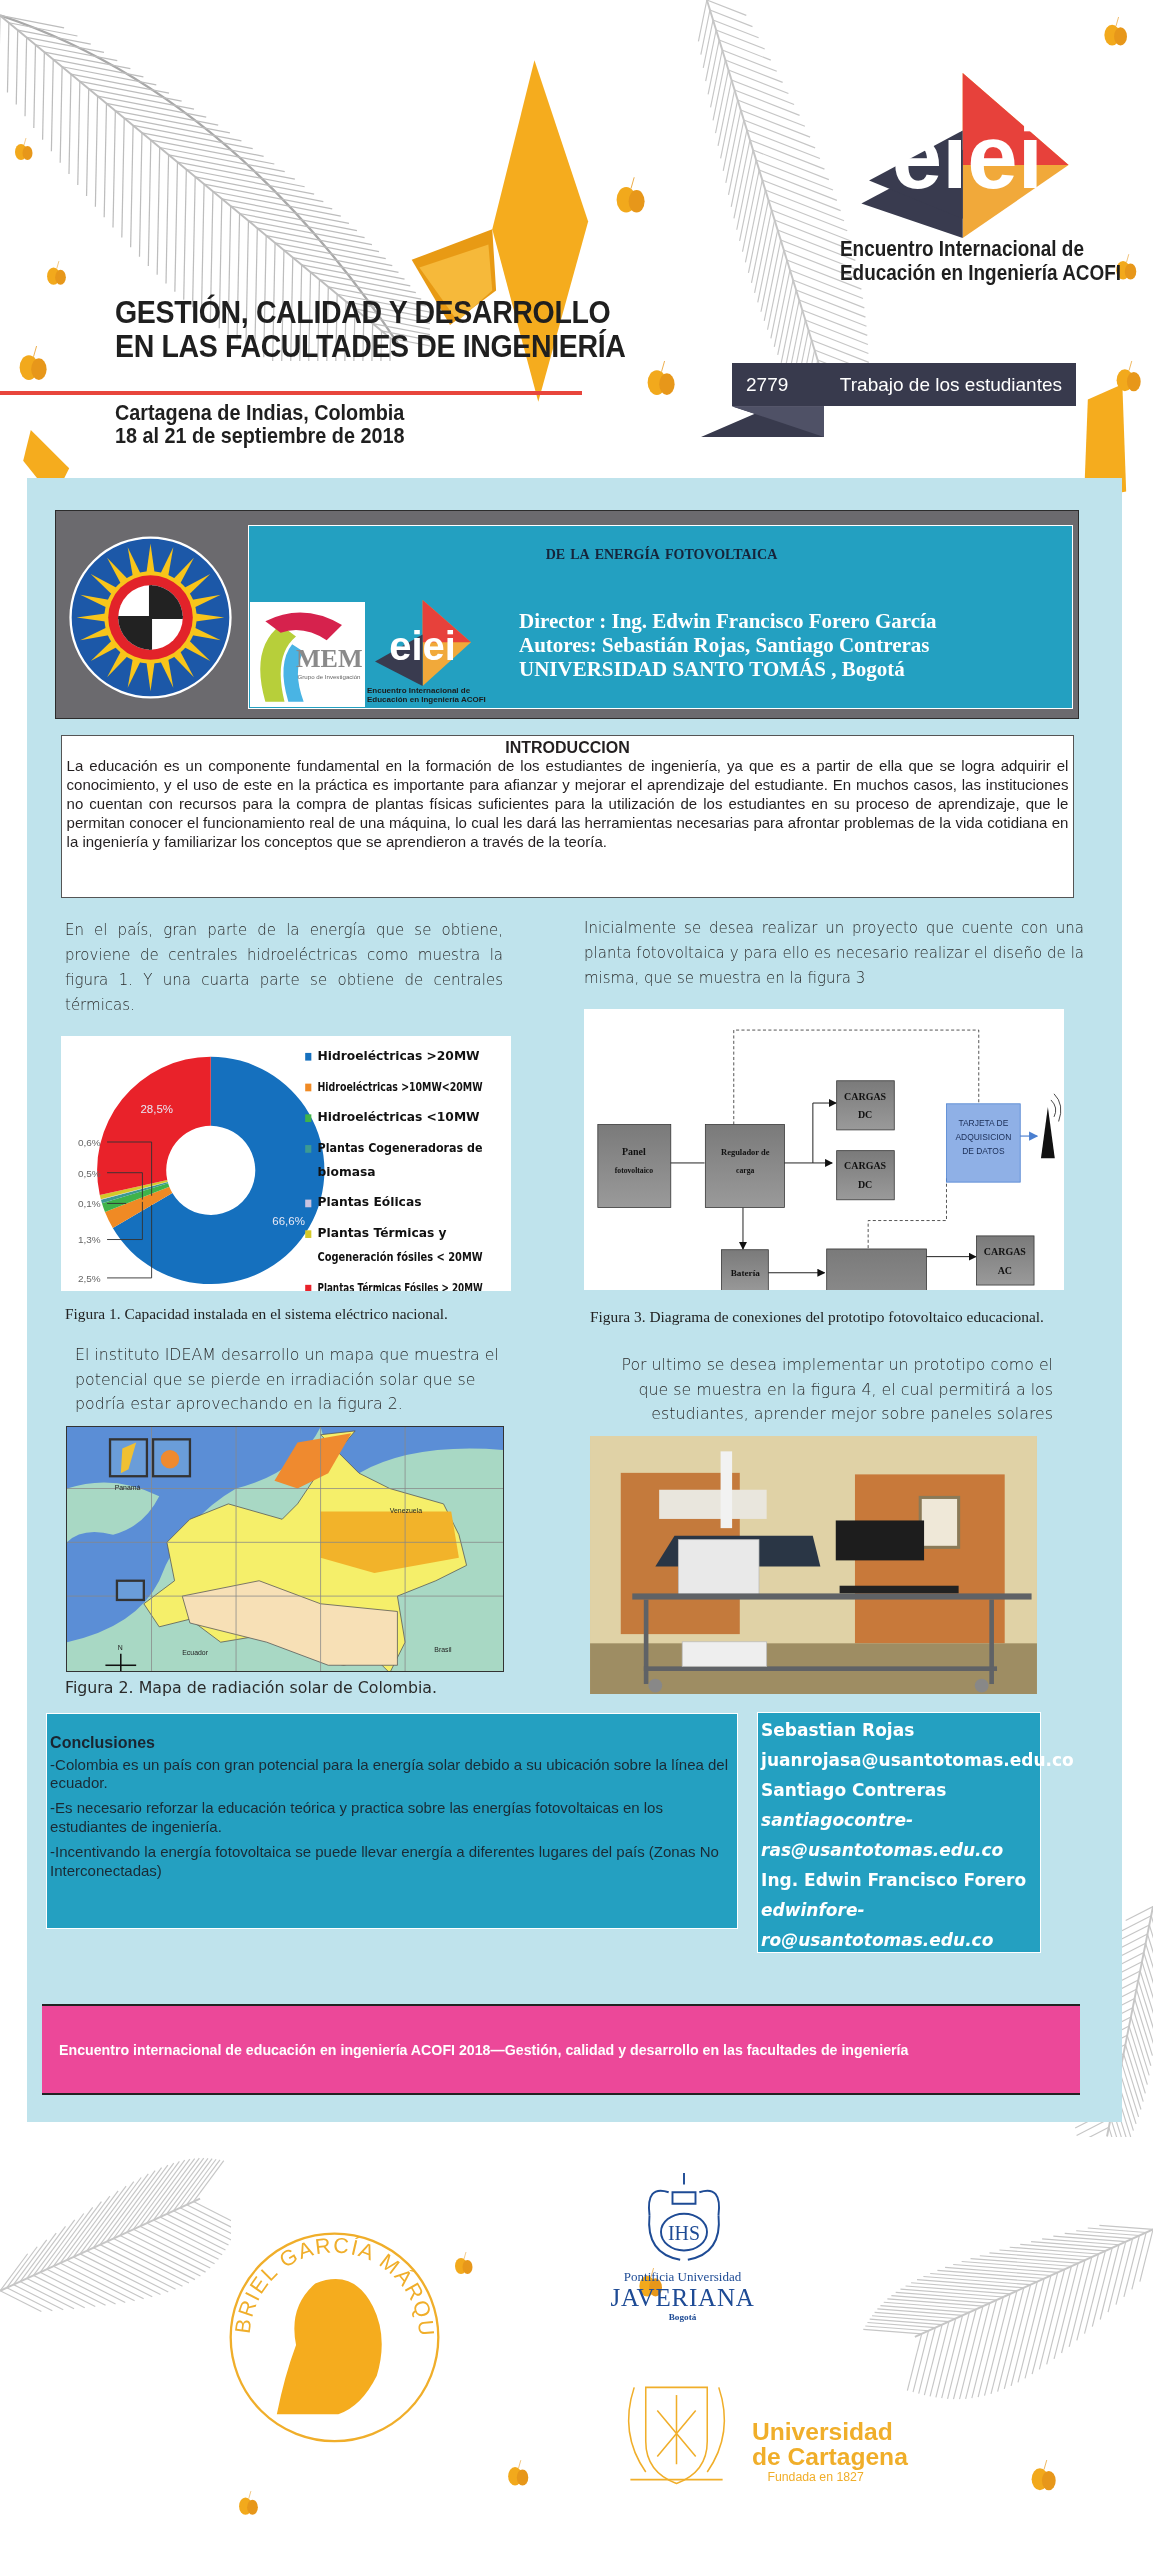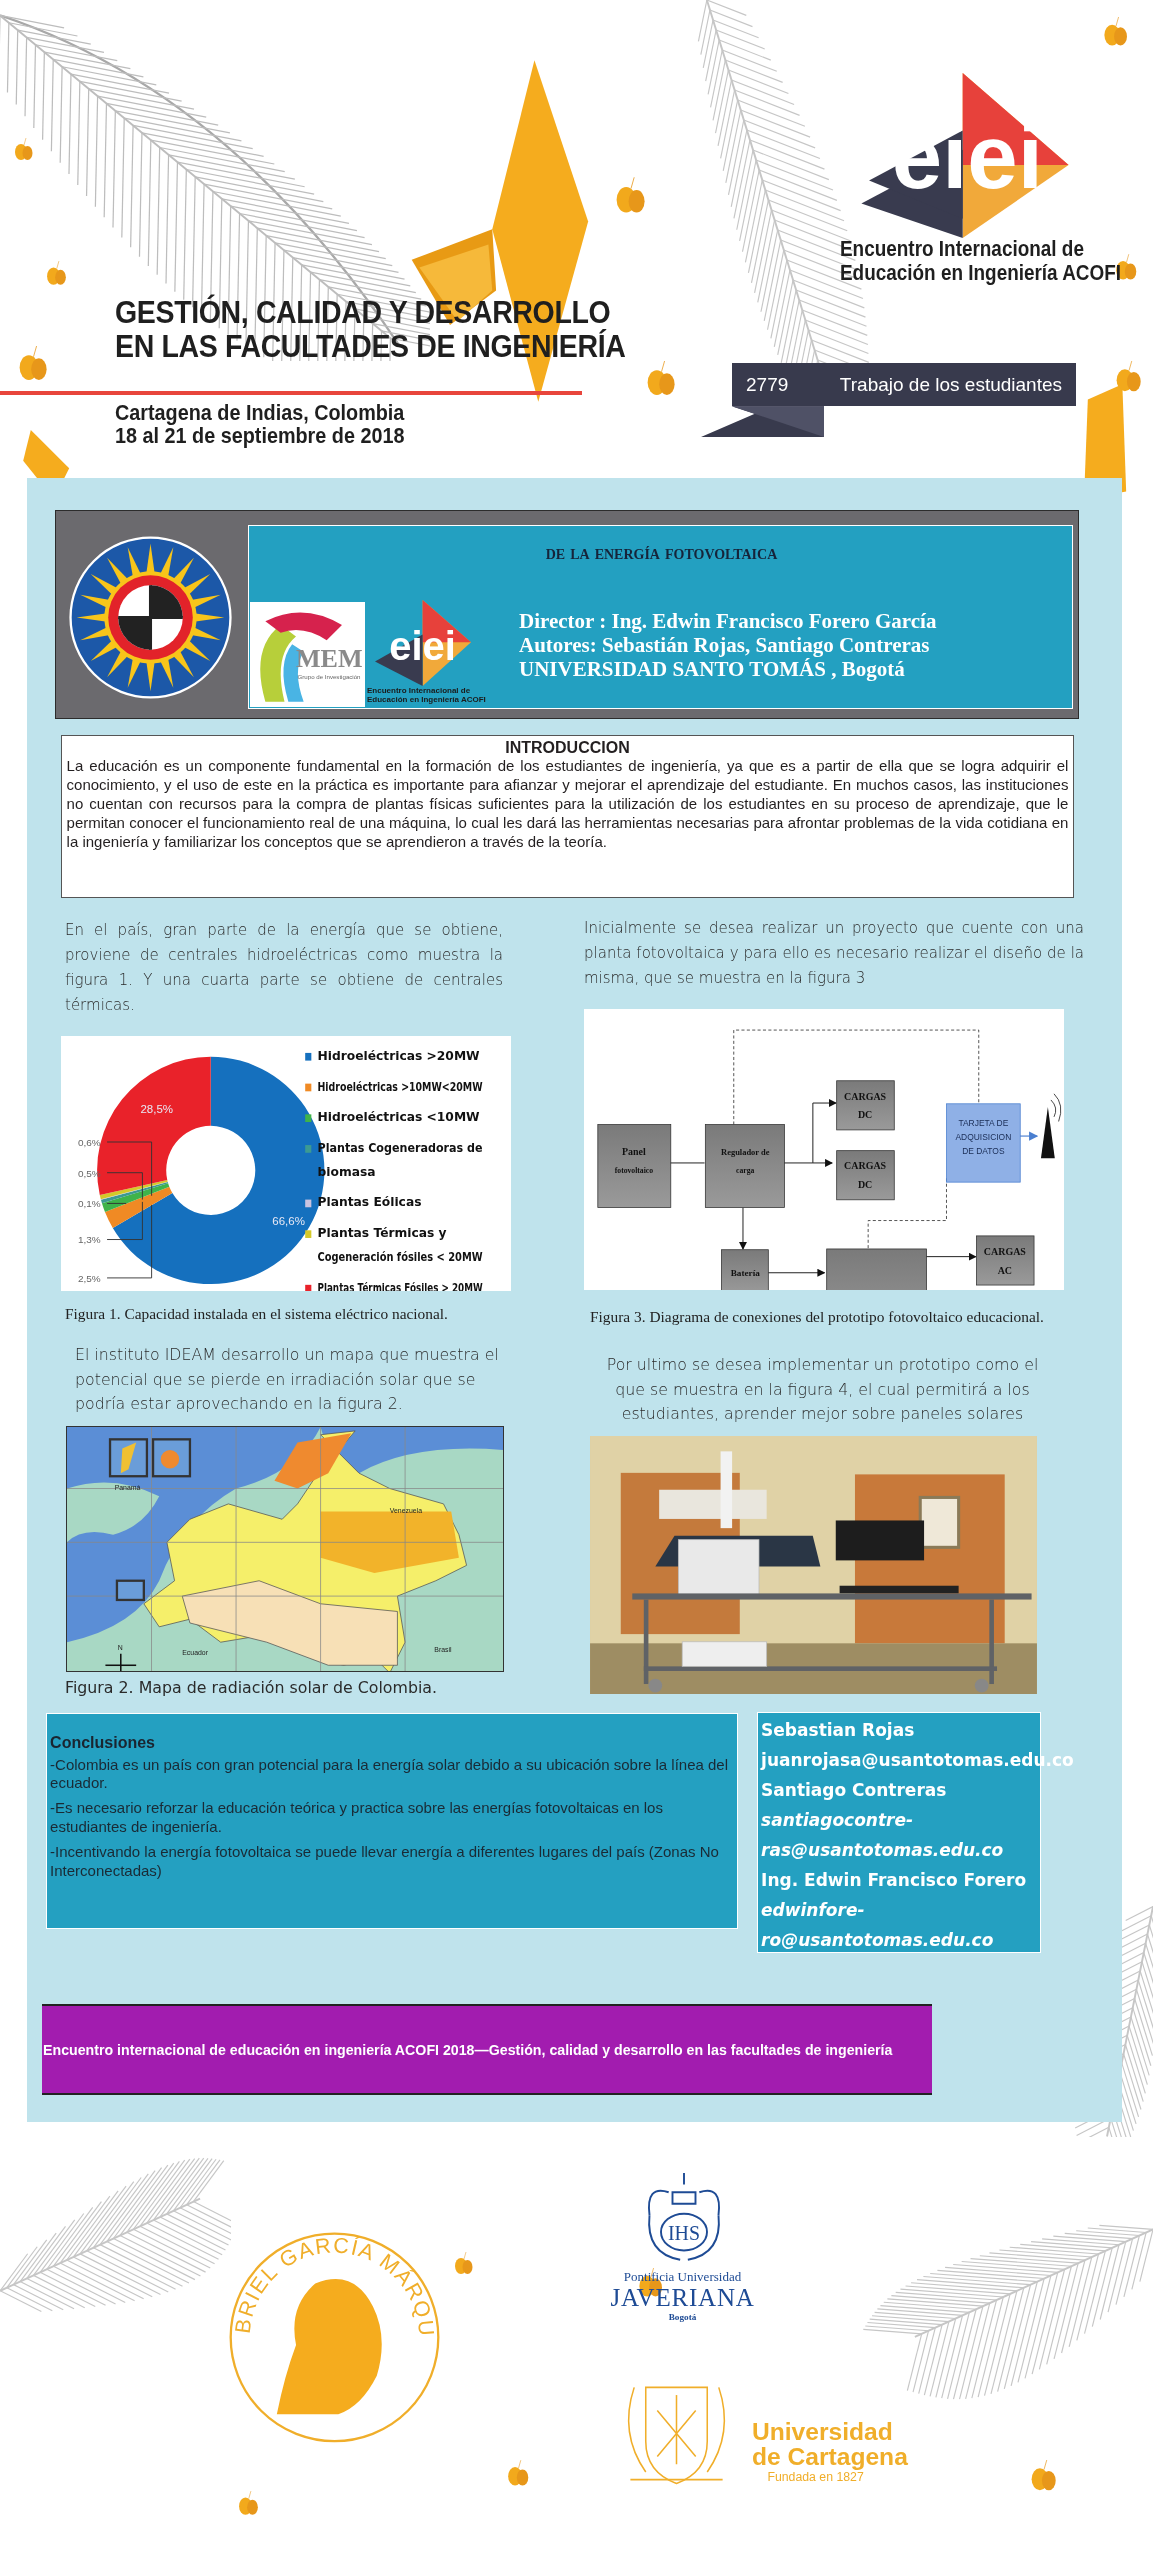--- a/index.html
+++ b/index.html
@@ -38,21 +38,21 @@
   .fig-box { background: #fff; }
 
   .concl-box { left: 46px; top: 1713px; width: 692px; height: 216px; background: #24a0c1; border: 1.5px solid #fff; padding: 17px 3.1px; }
   .concl-title { font-weight: 700; font-size: 16px; line-height: 23px; color: #1a2530; margin-bottom: 1.5px; }
   .concl-item { font-size: 15px; line-height: 18.4px; color: #1a2a35; margin-bottom: 7px; }
 
   .contact-box { left: 757px; top: 1712px; width: 284px; height: 241px; background: #24a0c1; border: 1.5px solid #fff; padding: 1.5px 3.1px; }
   .contact-line { font-family: "DejaVu Sans", sans-serif; font-weight: 700; color: #fff; font-size: 17px; line-height: 30px; white-space: nowrap; }
   .contact-line.email-italic { font-style: italic; }
 
-  .footer-bar { left: 42px; top: 2004px; width: 890px; height: 91px; background: #a21caf; border-top: 2.3px solid #222; border-bottom: 2.3px solid #222; color: #fff; display: flex; align-items: center; padding-left: 1px; font-weight: 700; font-size: 14.2px; }
+  .footer-bar { left: 42px; top: 2004px; width: 1038px; height: 91px; background: #ec4899; border-top: 2.3px solid #222; border-bottom: 2.3px solid #222; color: #fff; display: flex; align-items: center; padding-left: 17px; font-weight: 700; font-size: 14.2px; }
 
   .sponsor-text { color: #f0ae2a; font-weight: 700; }
 </style>
 </head>
 <body>
 
 <svg class="frond" style="left:0;top:0" width="430" height="361" viewBox="0 0 560 470">
   <g stroke="#bdbdbd" stroke-width="1.6" fill="none">
     <path d="M0 20 Q 300 120 520 450" stroke-width="3" stroke="#a8a8a8"></path>
     <g id="fr1">
@@ -766,21 +766,21 @@
 </div>
 <div class="abs" style="left:584px;top:1009px;width:480px;height:281px;overflow:hidden;pointer-events:none;">
   <svg width="480" height="281" viewBox="0 0 625 365" style="position:absolute;left:0;top:-42px">
     <g font-family="Liberation Serif, serif" font-weight="700" fill="#111" text-anchor="middle" font-size="13">
       <text x="548" y="415">CARGAS</text>
       <text x="548" y="439">AC</text>
     </g>
   </svg>
 </div>
 <div class="abs caption-serif" style="left:590px;top:1305px;width:461px;">Figura 3. Diagrama de conexiones del prototipo fotovoltaico educacional.</div>
-<div class="abs body-text" style="left:592px;top:1353px;width:461px;text-align:center;font-size:15.8px;line-height:24.6px;">Por ultimo se desea implementar un prototipo como el que se muestra en la figura 4, el cual permitirá a los estudiantes, aprender mejor sobre paneles solares</div>
+<div class="abs body-text" style="left:592px;top:1353px;width:461px;text-align:right;font-size:15.8px;line-height:24.6px;">Por ultimo se desea implementar un prototipo como el que se muestra en la figura 4, el cual permitirá a los estudiantes, aprender mejor sobre paneles solares</div>
 
 <div class="abs" style="left:590px;top:1436px;width:447px;height:258px;background:#d8c79a;overflow:hidden;">
   <svg width="447" height="258" viewBox="0 0 582 336">
     <rect width="582" height="336" fill="#e0d2a6"></rect>
     <rect x="40" y="48" width="155" height="210" fill="#c47a3c"></rect>
     <rect x="345" y="50" width="195" height="220" fill="#c8793a"></rect>
     <rect x="430" y="80" width="50" height="65" fill="#efe8d8" stroke="#8a7a58" stroke-width="4"></rect>
     <rect x="0" y="270" width="582" height="66" fill="#9e8d63"></rect>
     <rect x="90" y="70" width="140" height="38" fill="#e9e6dd"></rect>
     <rect x="170" y="20" width="15" height="100" fill="#f2f2f2"></rect>

